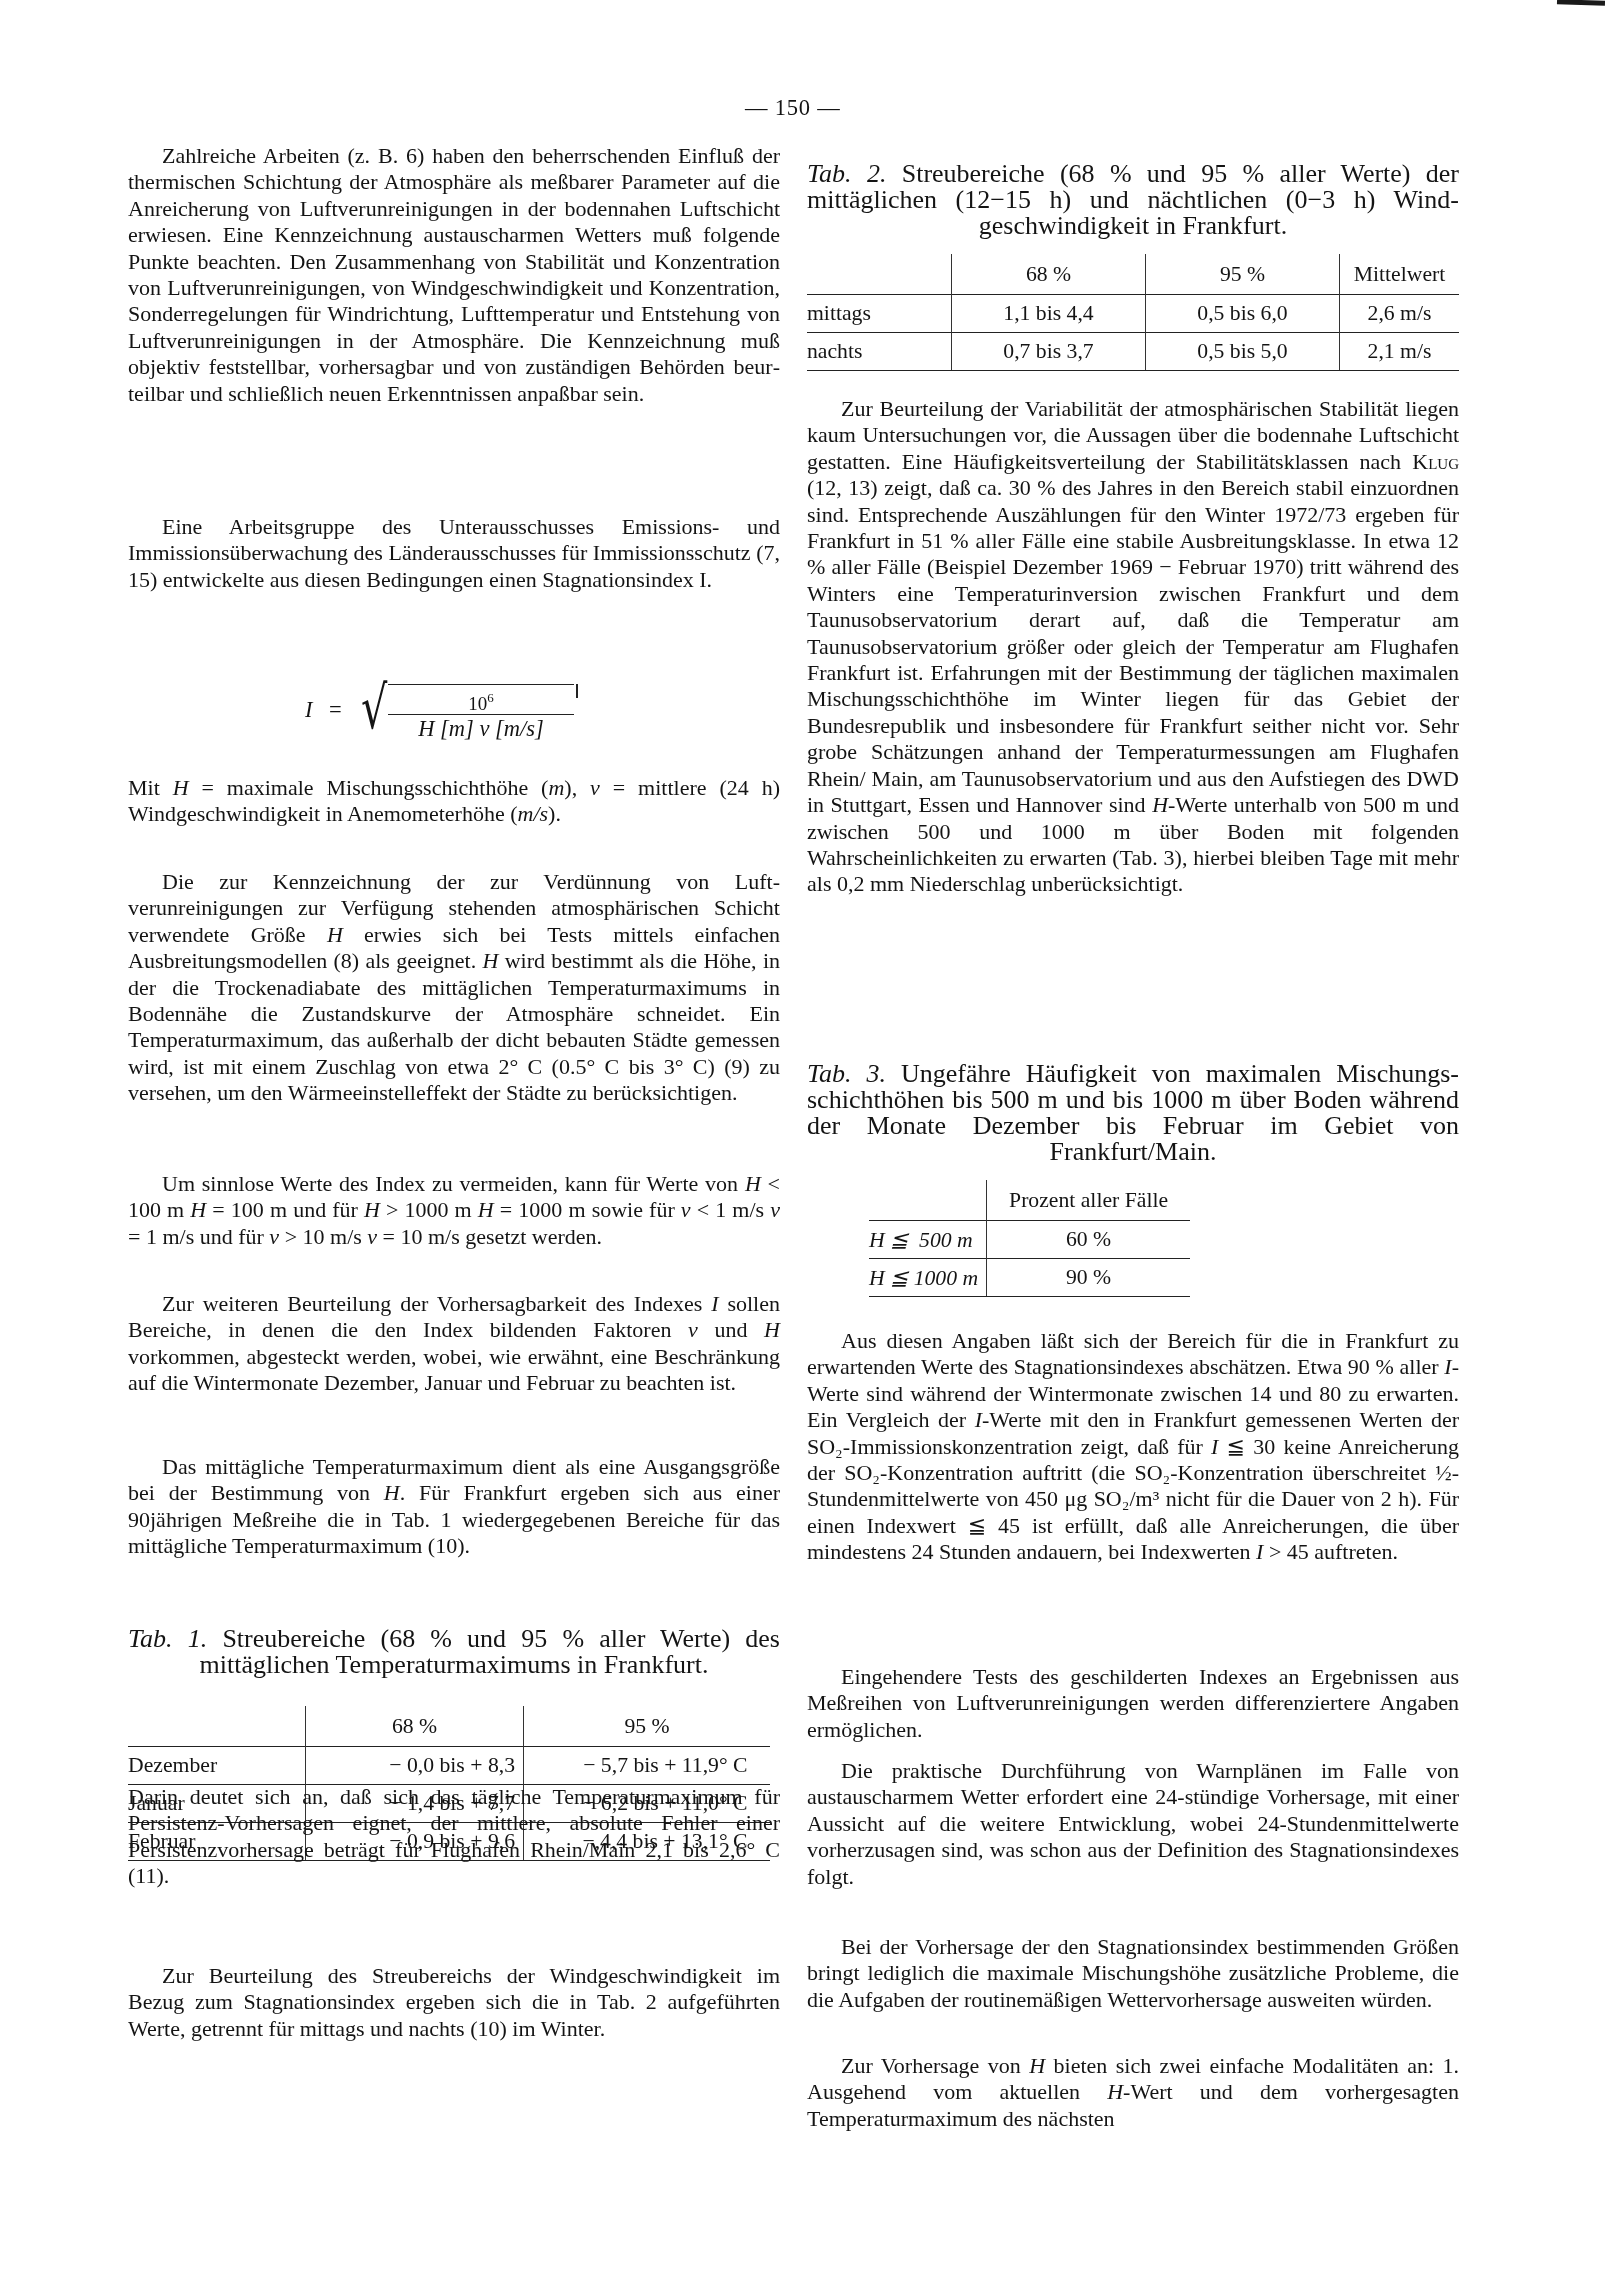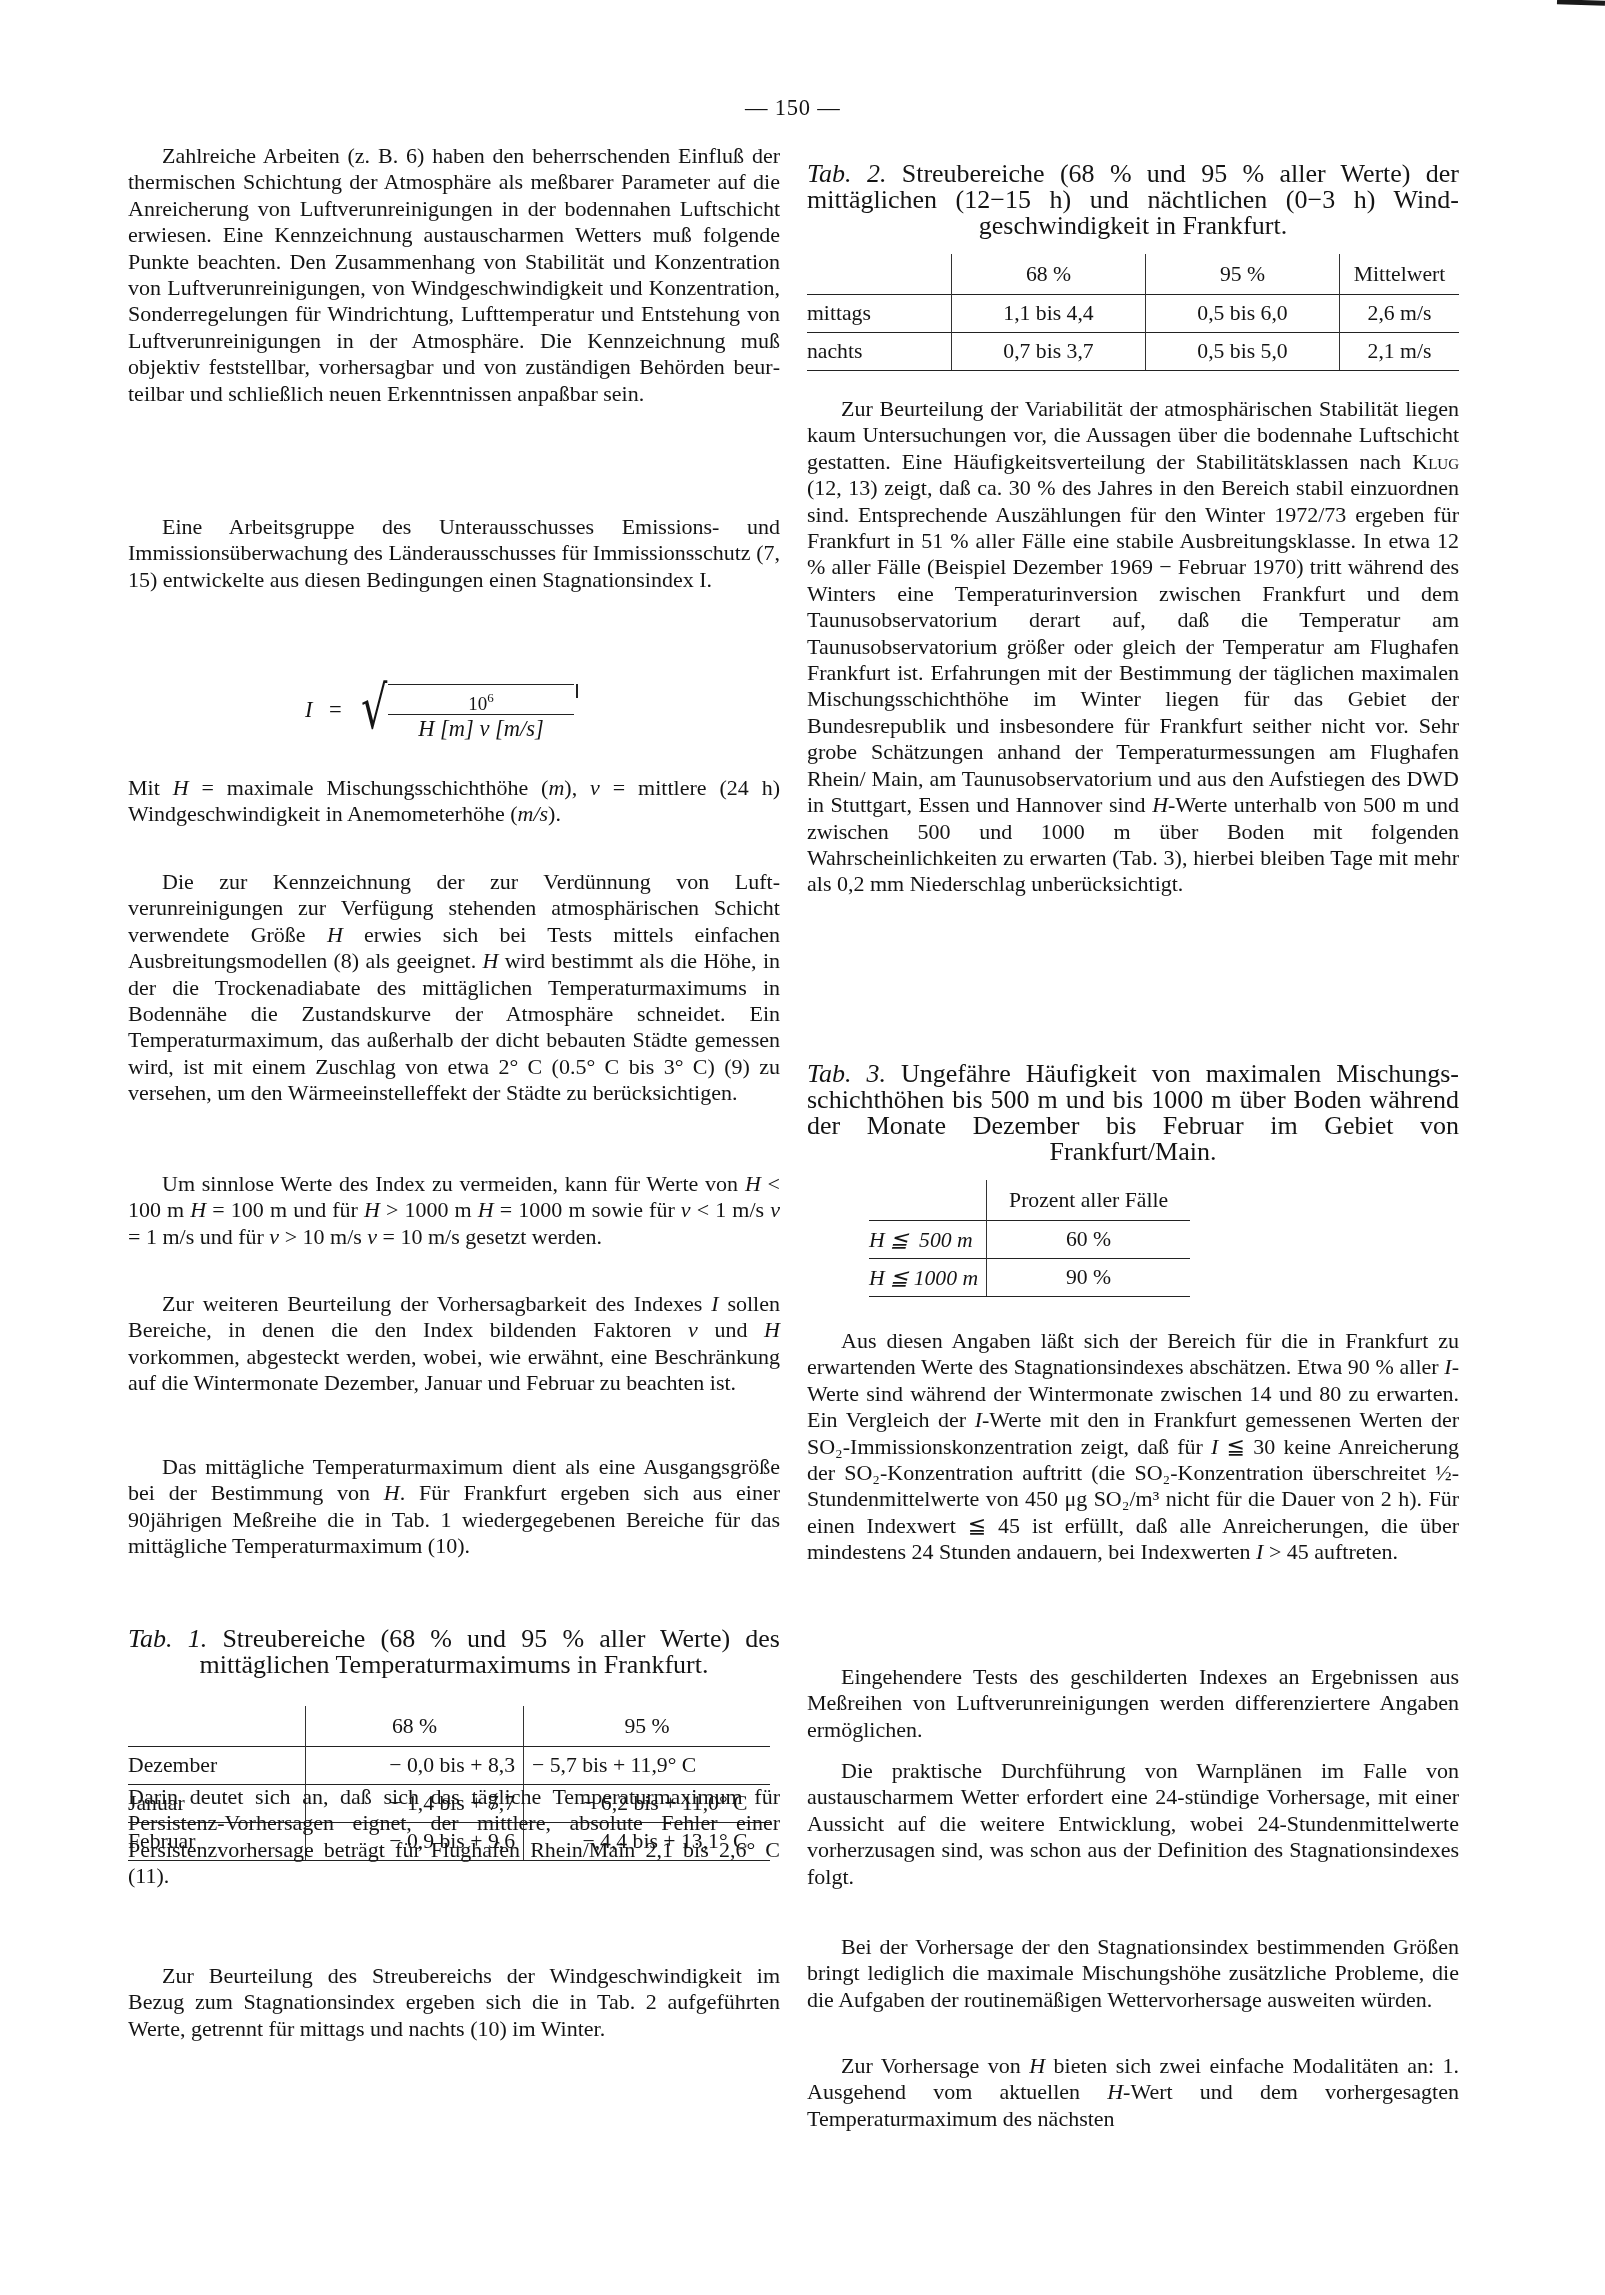--- a/index.html
+++ b/index.html
@@ -89,21 +89,21 @@
     <table class="t" style="width:642px;">
       <tbody>
           <tr class="head">
         <th style="width:161px;"></th>
         <th class="vl" style="width:201px; text-align:center;">68 %</th>
         <th class="vl" style="text-align:center;">95 %</th>
       </tr>
       <tr class="body">
         <td style="text-align:left; padding-left:0;">Dezember</td>
         <td class="vl" style="text-align:right;">− 0,0 bis + 8,3</td>
-        <td class="vl" style="padding-right:22.5px;">− 5,7 bis + 11,9° C</td>
+        <td class="vl" style="text-align:right; padding-right:22.5px;">− 5,7 bis + 11,9° C</td>
       </tr>
       <tr class="body">
         <td style="text-align:left; padding-left:0;">Januar</td>
         <td class="vl" style="text-align:right;">− 1,4 bis + 7,7</td>
         <td class="vl" style="text-align:right; padding-right:22.5px;">− 6,2 bis + 11,0° C</td>
       </tr>
       <tr class="body last">
         <td style="text-align:left; padding-left:0;">Februar</td>
         <td class="vl" style="text-align:right;">− 0,9 bis + 9,6</td>
         <td class="vl" style="text-align:right; padding-right:22.5px;">−,4,4 bis + 13,1° C</td>

